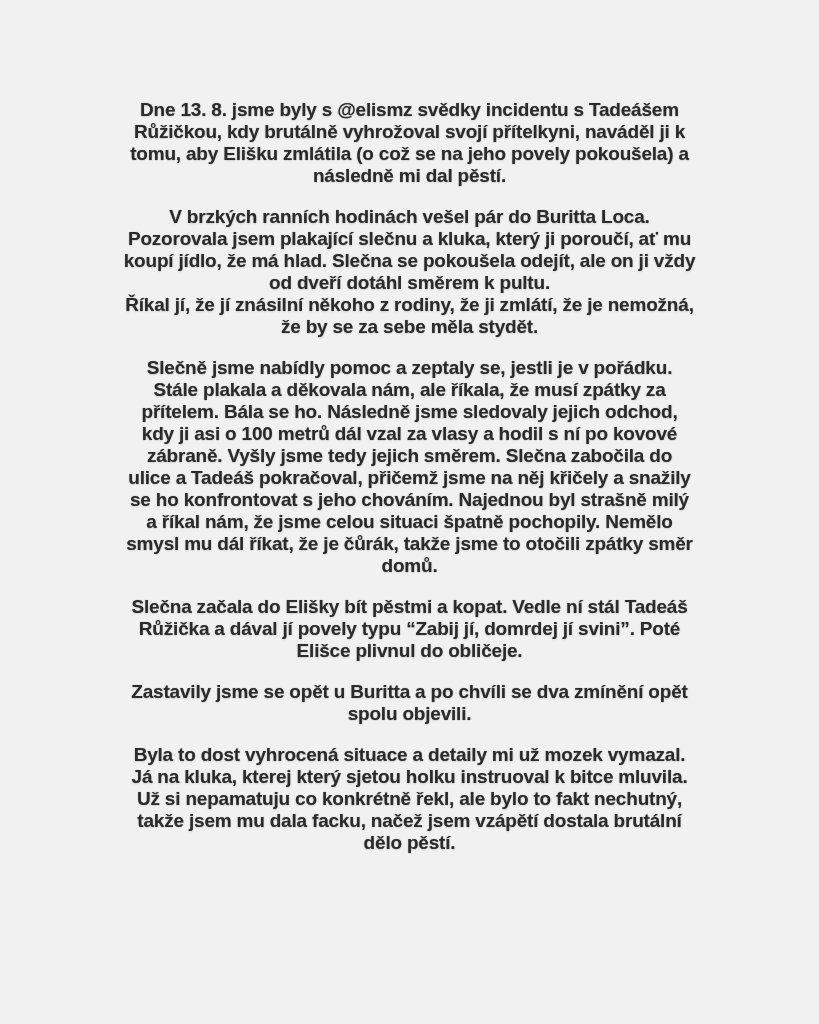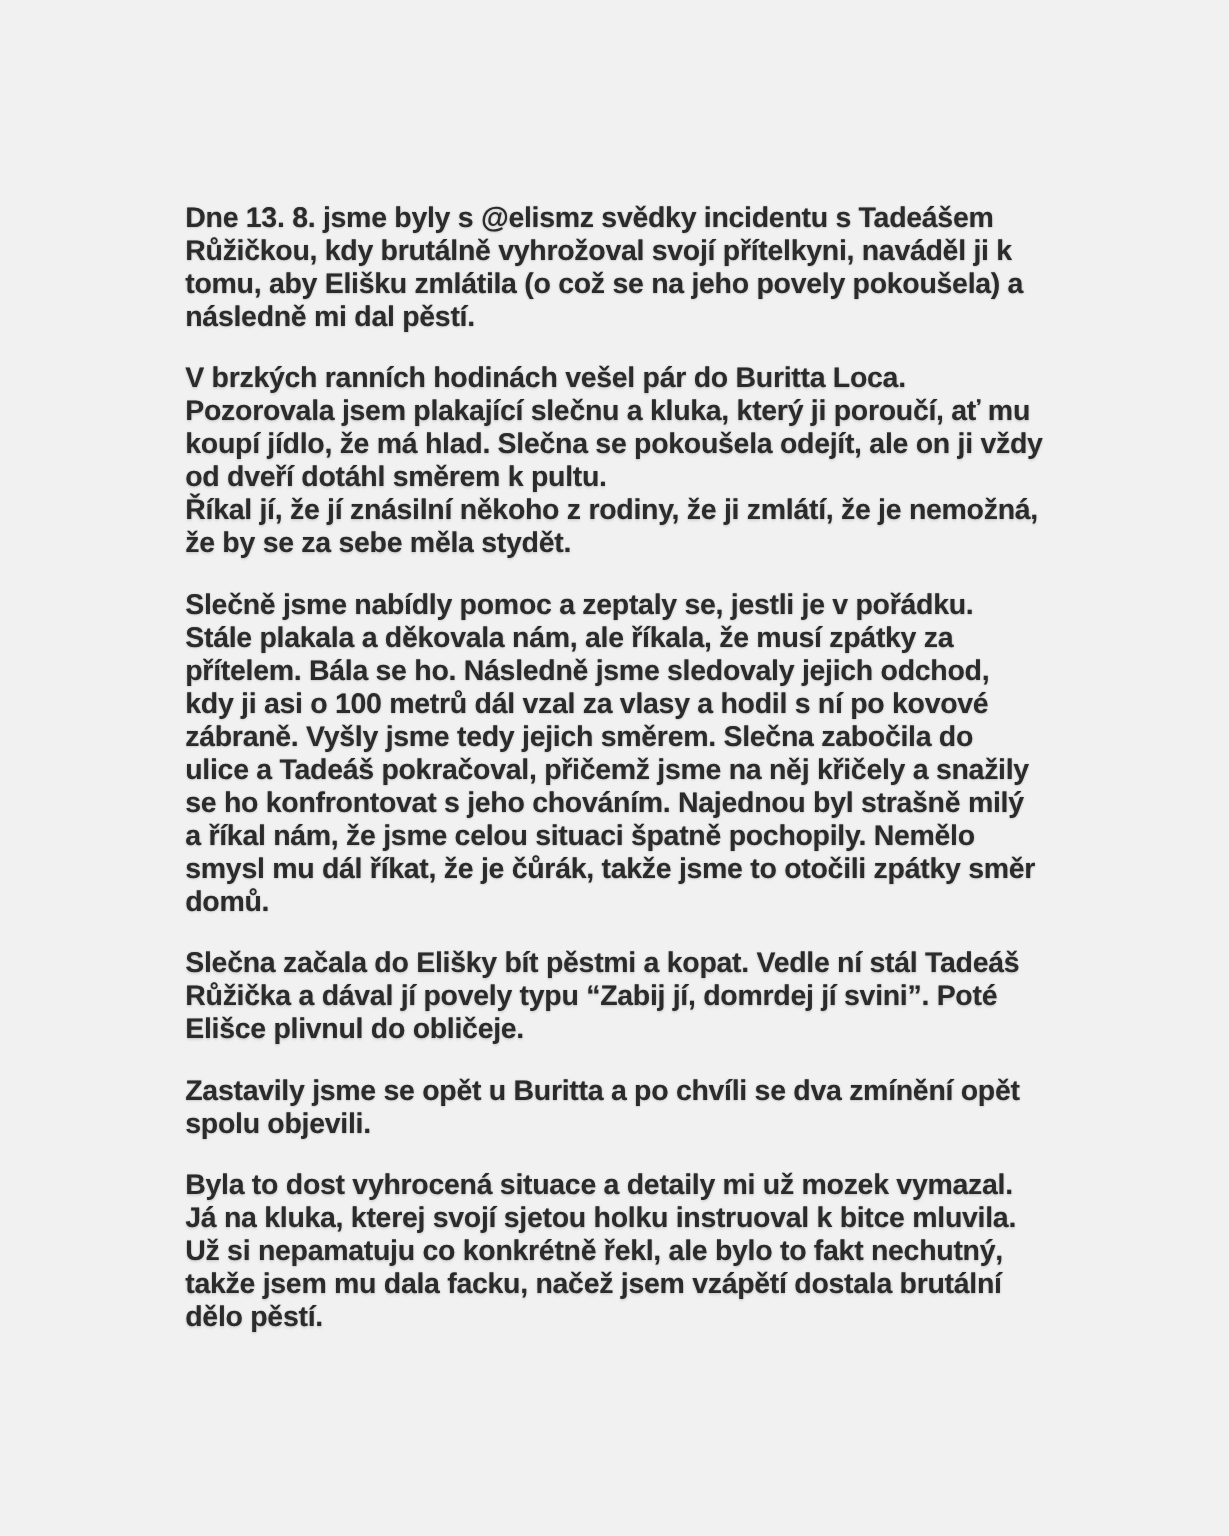--- a/index.html
+++ b/index.html
@@ -17,21 +17,21 @@
   .story-canvas {
     position: absolute;
     inset: 0;
   }
   .story-text {
     position: absolute;
     left: 50%;
     top: 99px;
     transform: translateX(-50%);
     width: 572px;
-    margin-top: 36px;
+    text-align: center;
   }
   .story-text p {
     margin: 0 0 19px 0;
     font-size: 19px;
     line-height: 22px;
     font-weight: bold;
     letter-spacing: -0.2px;
     color: var(--fg, #2b2b2b);
     white-space: pre-line;
     text-shadow: 0 0 1px rgba(40,40,40,0.35), 0 1px 2px rgba(0,0,0,0.10);
@@ -44,15 +44,15 @@
 <body style="--bg: #f1f1f2; --fg: #2b2b2b;">
 
 <div class="story-canvas">
   <div class="story-text">
     <p>Dne 13. 8. jsme byly s @elismz svědky incidentu s Tadeášem Růžičkou, kdy brutálně vyhrožoval svojí přítelkyni, naváděl ji k tomu, aby Elišku zmlátila (o což se na jeho povely pokoušela) a následně mi dal pěstí.</p>
     <p>V brzkých ranních hodinách vešel pár do Buritta Loca. Pozorovala jsem plakající slečnu a kluka, který ji poroučí, ať mu koupí jídlo, že má hlad. Slečna se pokoušela odejít, ale on ji vždy od dveří dotáhl směrem k pultu.
 Říkal jí, že jí znásilní někoho z rodiny, že ji zmlátí, že je nemožná, že by se za sebe měla stydět.</p>
     <p>Slečně jsme nabídly pomoc a zeptaly se, jestli je v pořádku. Stále plakala a děkovala nám, ale říkala, že musí zpátky za přítelem. Bála se ho. Následně jsme sledovaly jejich odchod, kdy ji asi o 100 metrů dál vzal za vlasy a hodil s ní po kovové zábraně. Vyšly jsme tedy jejich směrem. Slečna zabočila do ulice a Tadeáš pokračoval, přičemž jsme na něj křičely a snažily se ho konfrontovat s jeho chováním. Najednou byl strašně milý a říkal nám, že jsme celou situaci špatně pochopily. Nemělo smysl mu dál říkat, že je čůrák, takže jsme to otočili zpátky směr domů.</p>
     <p>Slečna začala do Elišky bít pěstmi a kopat. Vedle ní stál Tadeáš Růžička a dával jí povely typu “Zabij jí, domrdej jí svini”. Poté Elišce plivnul do obličeje.</p>
     <p>Zastavily jsme se opět u Buritta a po chvíli se dva zmínění opět spolu objevili.</p>
-    <p>Byla to dost vyhrocená situace a detaily mi už mozek vymazal. Já na kluka, kterej svojí sjetou holku instruoval k bitce mluvila. Už si nepamatuju co konkrétně řekl, ale bylo to fakt nechutný, takže jsem mu dala facku, načež jsem vzápětí dostala brutální dělo pěstí.</p>
+    <p>Byla to dost vyhrocená situace a detaily mi už mozek vymazal. Já na kluka, kterej který sjetou holku instruoval k bitce mluvila. Už si nepamatuju co konkrétně řekl, ale bylo to fakt nechutný, takže jsem mu dala facku, načež jsem vzápětí dostala brutální dělo pěstí.</p>
   </div>
 </div>
 
 </body></html>

